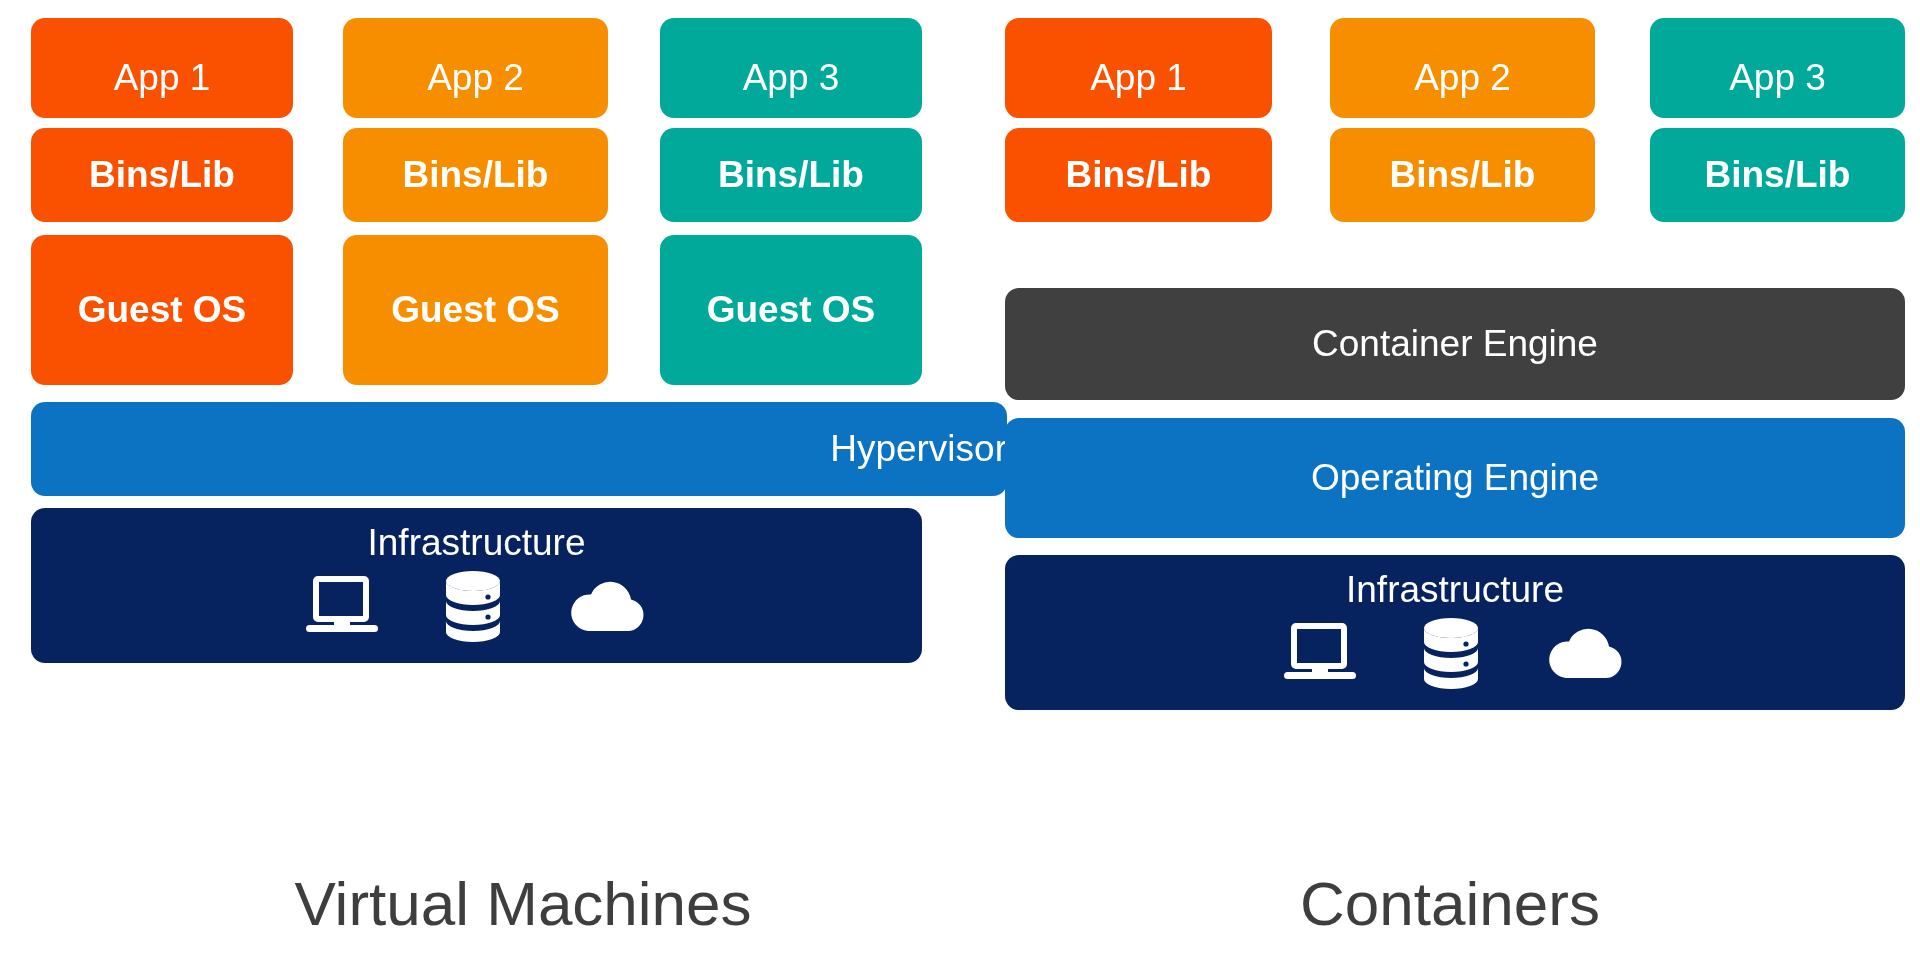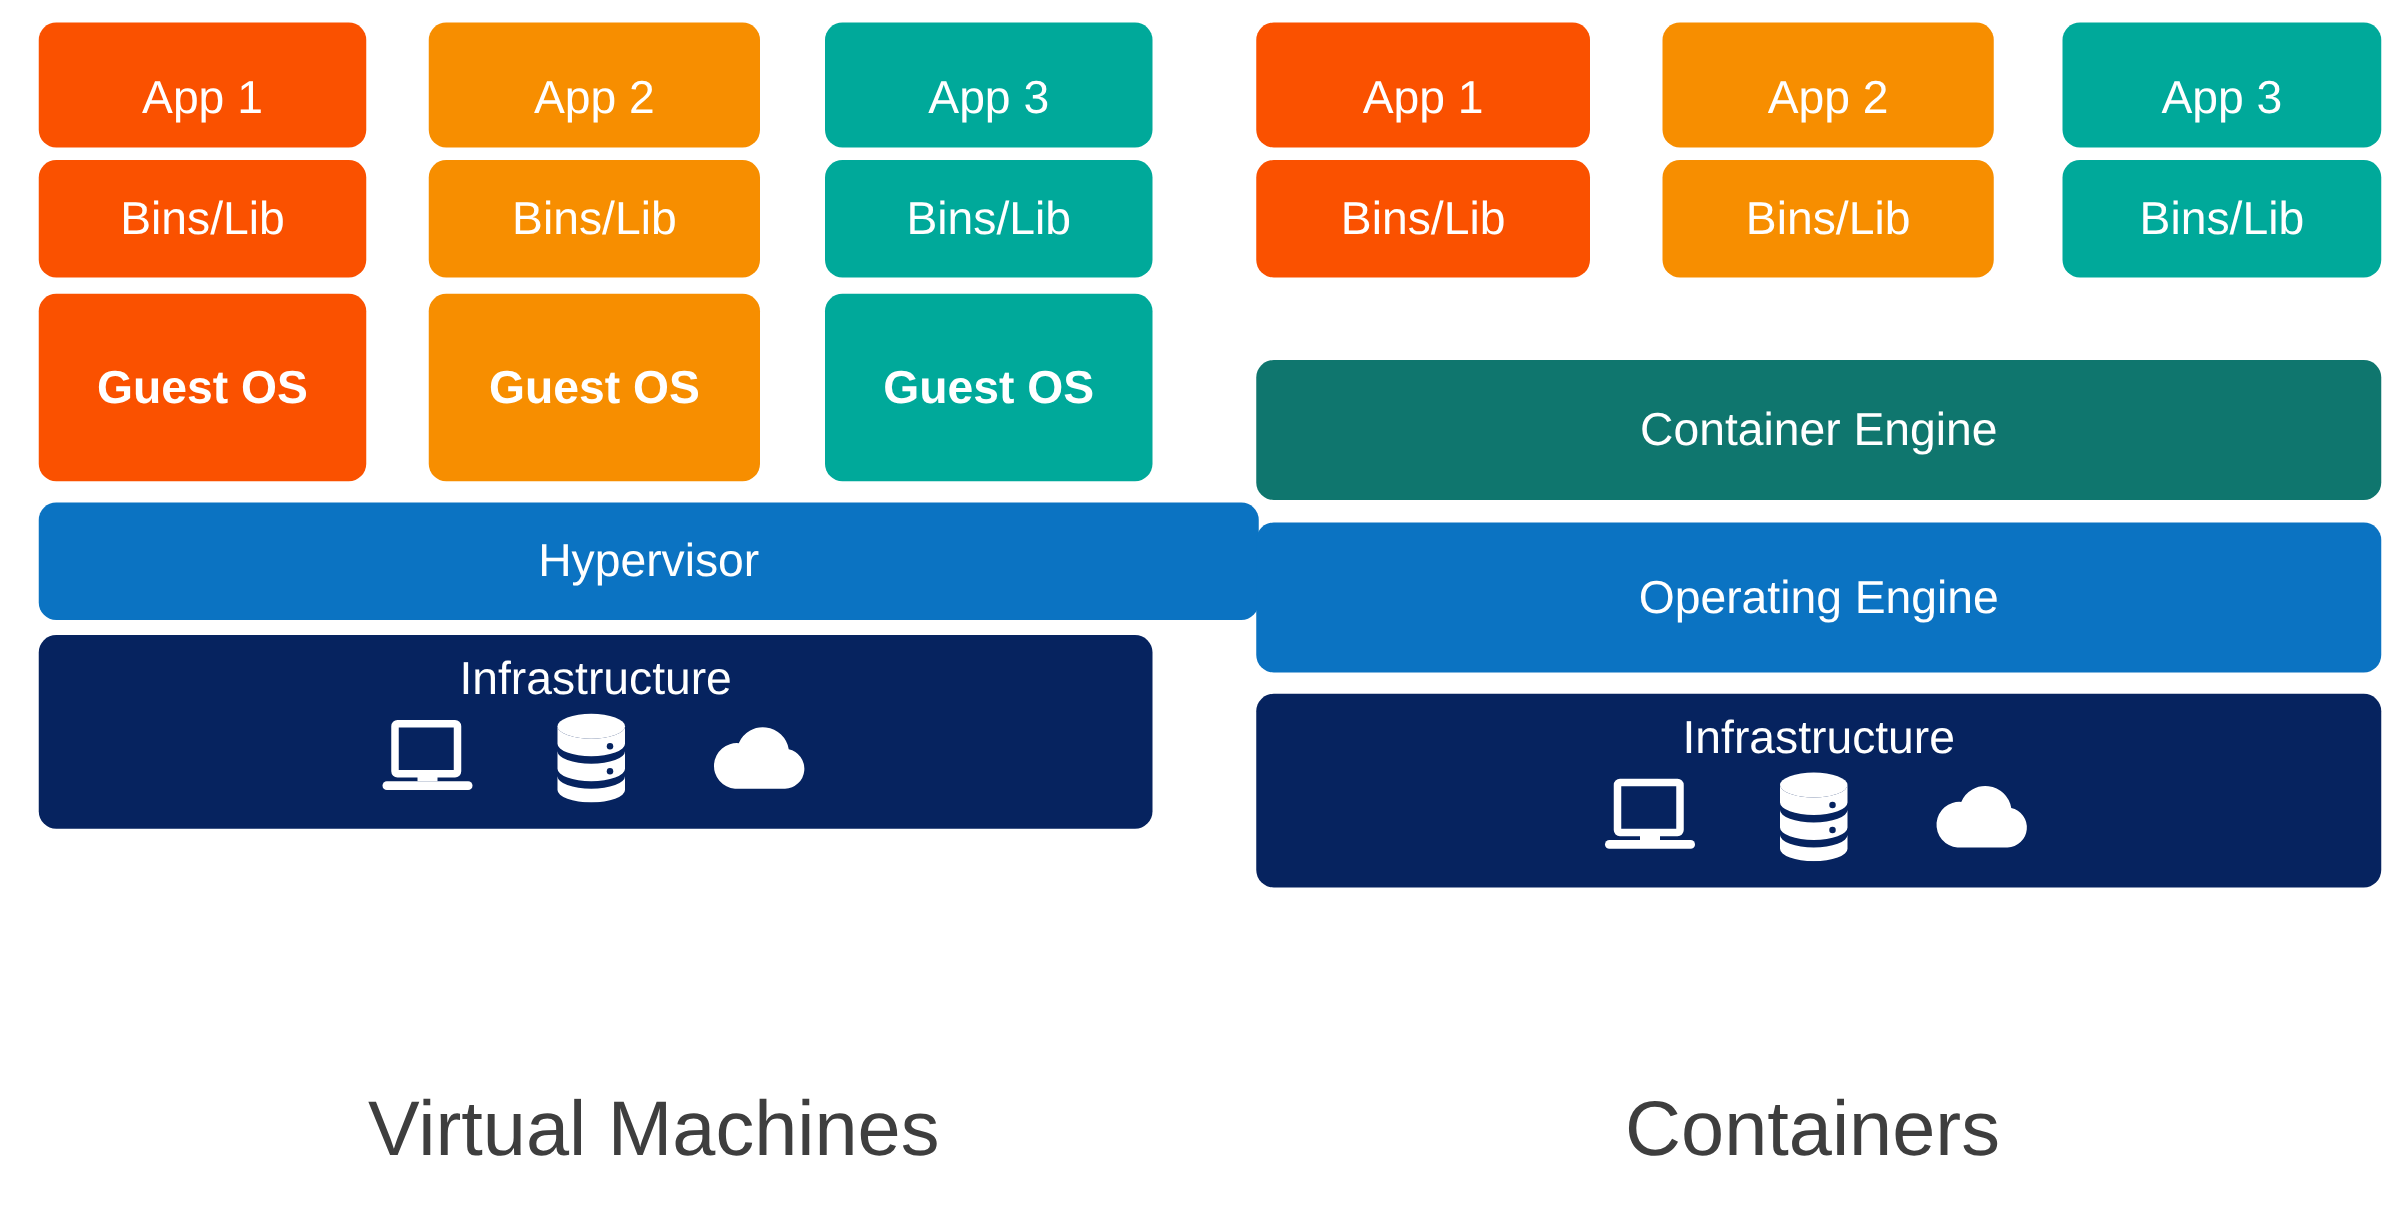--- a/index.html
+++ b/index.html
@@ -36,21 +36,21 @@
     line-height: 1.05;
     user-select: none;
   }
   .block .blabel {
     display: block;
     width: 100%;
   }
 
   
   .t-app     { font-size: 37px; font-weight: 400; margin-top: 20px; }
-  .t-bins    { font-size: 37px; font-weight: 400; }
+  .t-bins    { font-size: 37px; font-weight: 700; }
   .t-guest   { font-size: 37px; font-weight: 700; }
   .t-wide    { font-size: 37px; font-weight: 400; }
 
   
   .infra {
     align-items: flex-start;
     padding-top: 16px;
   }
 
   
@@ -110,21 +110,21 @@
     <div class="block" style="left:660px; top:18px; width:262px; height:100px; background:#00A99A;">
       <span class="blabel t-app">App 3</span>
     </div>
     <div class="block" style="left:660px; top:128px; width:262px; height:94px; background:#00A99A;">
       <span class="blabel t-bins">Bins/Lib</span>
     </div>
     <div class="block" style="left:660px; top:235px; width:262px; height:150px; background:#00A99A;">
       <span class="blabel t-guest">Guest OS</span>
     </div>
 
-    <div class="block" style="left:31px; top:402px; width:976px; height:94px; background:#0B73C2;">
+    <div class="block" style="left:31px; top:402px; width:976px; height:94px; background:#0B73C2;text-align:right;">
       <span class="blabel t-wide">Hypervisor</span>
     </div>
 
     <div class="block infra" style="left:31px; top:508px; width:891px; height:155px; background:#06235F;">
       <span class="blabel t-wide">Infrastructure</span>
       <div class="icon-row" style="top:62px;">
         <span class="icon">
           <svg width="76" height="62" viewBox="0 0 76 62" aria-hidden="true">
             <rect x="12" y="4" width="50" height="40" rx="2" fill="none" stroke="#ffffff" stroke-width="6"></rect>
             <rect x="2" y="50" width="72" height="7" rx="3.5" fill="#ffffff"></rect>
@@ -168,21 +168,21 @@
       <span class="blabel t-bins">Bins/Lib</span>
     </div>
 
     <div class="block" style="left:1650px; top:18px; width:255px; height:100px; background:#00A99A;">
       <span class="blabel t-app">App 3</span>
     </div>
     <div class="block" style="left:1650px; top:128px; width:255px; height:94px; background:#00A99A;">
       <span class="blabel t-bins">Bins/Lib</span>
     </div>
 
-    <div class="block" style="left:1005px; top:288px; width:900px; height:112px; background:#0f766e;text-align:center;">
+    <div class="block" style="left:1005px; top:288px; width:900px; height:112px; background:#404040;text-align:center;">
       <span class="blabel t-wide">Container Engine</span>
     </div>
 
     <div class="block" style="left:1005px; top:418px; width:900px; height:120px; background:#0B73C2;">
       <span class="blabel t-wide">Operating Engine</span>
     </div>
 
     <div class="block infra" style="left: 1005px; width: 900px; height: 155px; background: rgb(6, 35, 95); top: 555px;">
       <span class="blabel t-wide">Infrastructure</span>
       <div class="icon-row" style="top:62px;">

